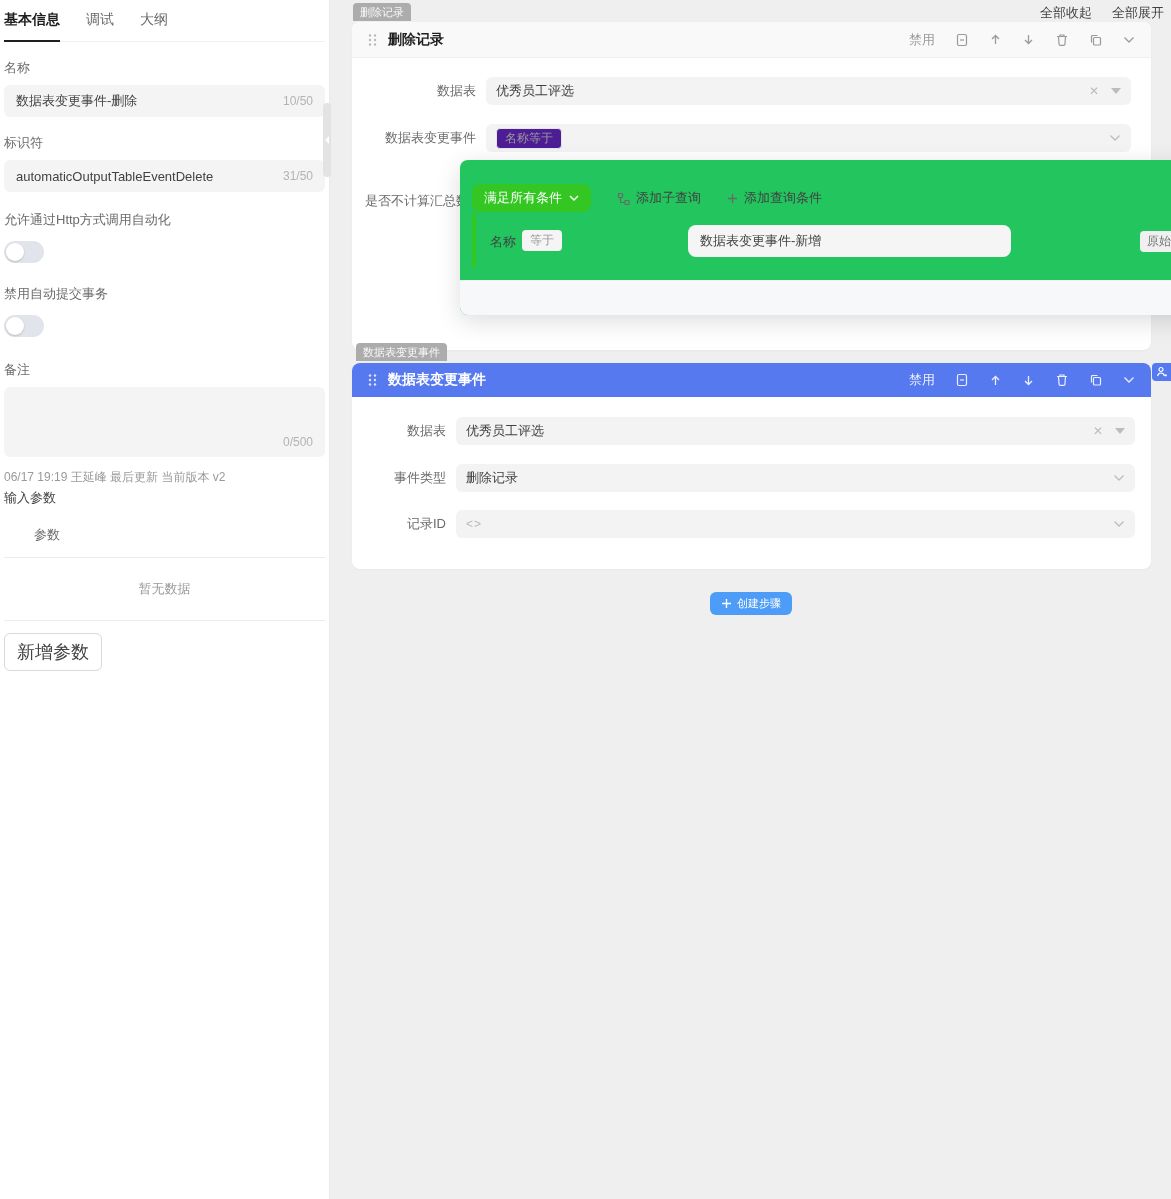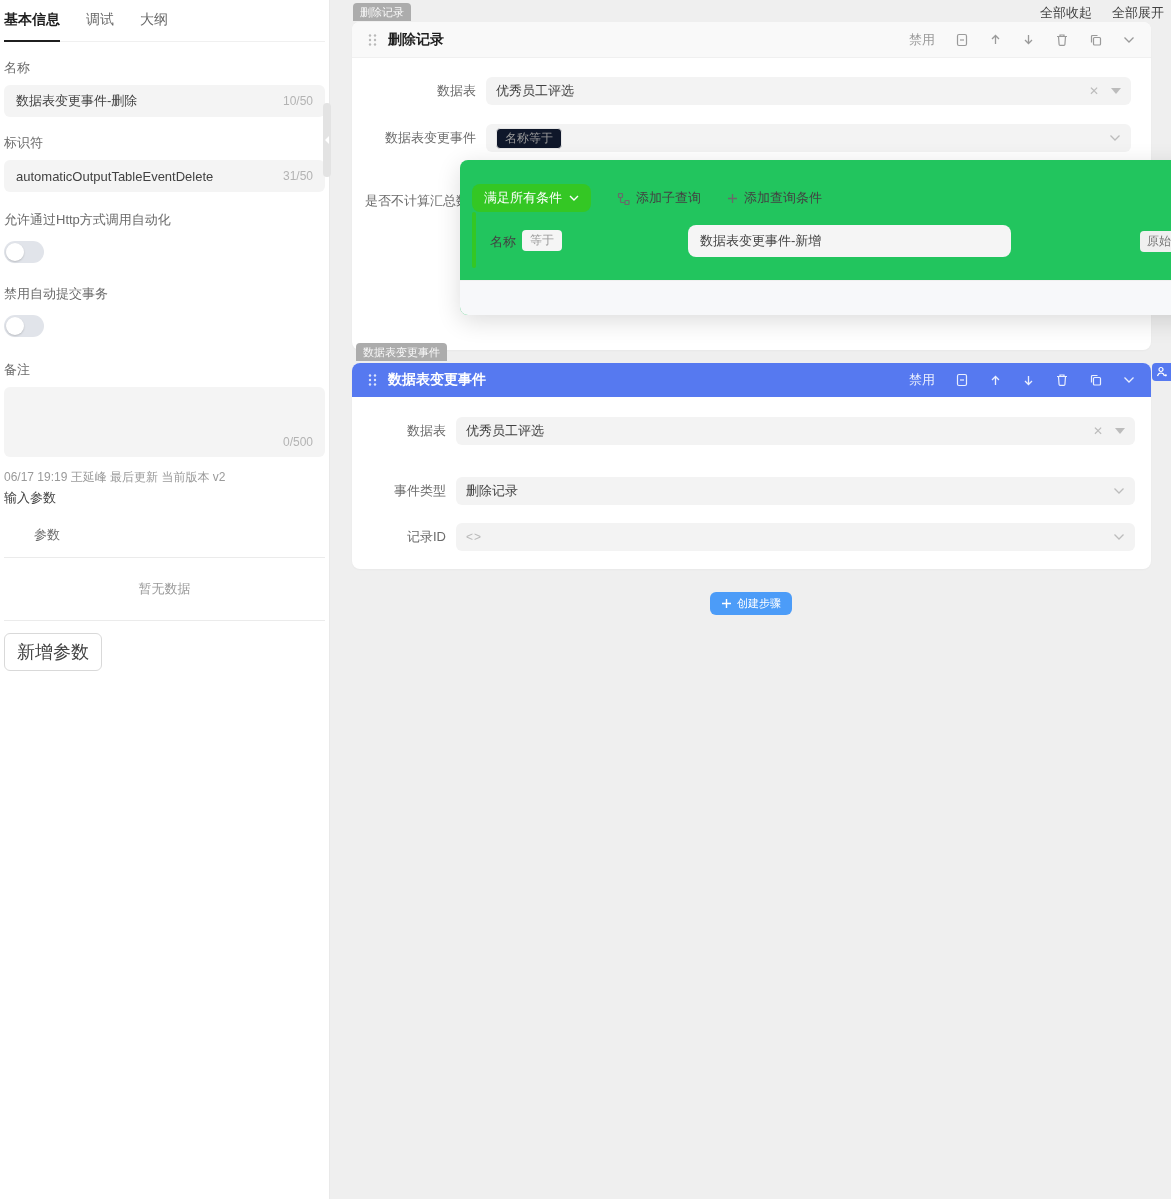--- a/index.html
+++ b/index.html
@@ -49,21 +49,21 @@
   .header-actions .txt { font-size:13px; cursor:pointer; }
   .icon-btn { display:flex; align-items:center; cursor:pointer; }
 
   .form-row { display:flex; align-items:center; }
   .f-label { font-size:13px; color:#6b6b6b; text-align:right; white-space:nowrap; }
   .f-input { flex:1; height:28px; background:#f3f3f3; border-radius:6px; display:flex; align-items:center; padding:0 10px; font-size:13px; color:#424242; }
   .f-input .grow { flex:1; }
   .clear-x { font-size:12px; color:#bcbcbc; cursor:pointer; }
   .caret-down { width:0; height:0; border-left:5px solid transparent; border-right:5px solid transparent; border-top:6px solid #bcbcbc; margin-left:12px; cursor:pointer; }
   .chev { color:#bcbcbc; display:flex; cursor:pointer; }
-  .mini-chip { background:#0f172a; border:1px solid #e6e6e6; border-radius:4px; padding:1px 8px; font-size:12px; color:#9a9a9a;font-family:Liberation Mono, monospace; }
+  .mini-chip { background:#4c1d95; border:1px solid #e6e6e6; border-radius:4px; padding:1px 8px; font-size:12px; color:#9a9a9a;font-family:Liberation Mono, monospace; }
   .ph { color:#b9b9b9; font-size:12px; letter-spacing:1px; }
 
   
   .popup { position:absolute; left:130px; top:160px; width:833px; height:155px; background:#22c55e; border-radius:8px; box-shadow:0 6px 24px rgba(0,0,0,.14); z-index:5; }
   .popup-head { position:absolute; left:12px; top:24px; display:flex; align-items:center; gap:26px; }
   .conj-btn { background:#34c724; color:#ffffff; height:28px; border-radius:8px; display:flex; align-items:center; padding:0 12px; font-size:13px; gap:7px; cursor:pointer; }
   .pop-link { display:flex; align-items:center; gap:6px; font-size:13px; color:#424242; cursor:pointer; }
   .green-bar { position:absolute; left:12px; top:52px; width:4px; height:56px; background:#34c724; border-radius:2px; }
   .cond-field { position:absolute; left:30px; top:73px; font-size:13px; color:#424242; }
   .cond-op { position:absolute; left:62px; top:70px; background:#f5f5f5; border-radius:4px; padding:2px 8px; font-size:12px; color:#9a9a9a; }
@@ -317,21 +317,21 @@
 
     <div class="form-row" style="margin:20px 16px 0 0;">
       <div class="f-label" style="width:94px; margin-right:10px;">数据表</div>
       <div class="f-input">
         <span class="grow">优秀员工评选</span>
         <span class="clear-x">✕</span>
         <span class="caret-down"></span>
       </div>
     </div>
 
-    <div class="form-row" style="margin:32px 16px 0 0;">
+    <div class="form-row" style="margin:19px 16px 0 0;">
       <div class="f-label" style="width:94px; margin-right:10px;">事件类型</div>
       <div class="f-input">
         <span class="grow">删除记录</span>
         <span class="chev">
             <svg width="12" height="8" viewBox="0 0 12 8" fill="none" stroke="currentColor" stroke-width="1.3">
               <path d="M1.5 1.5L6 6l4.5-4.5"></path>
             </svg>
           </span>
       </div>
     </div>

